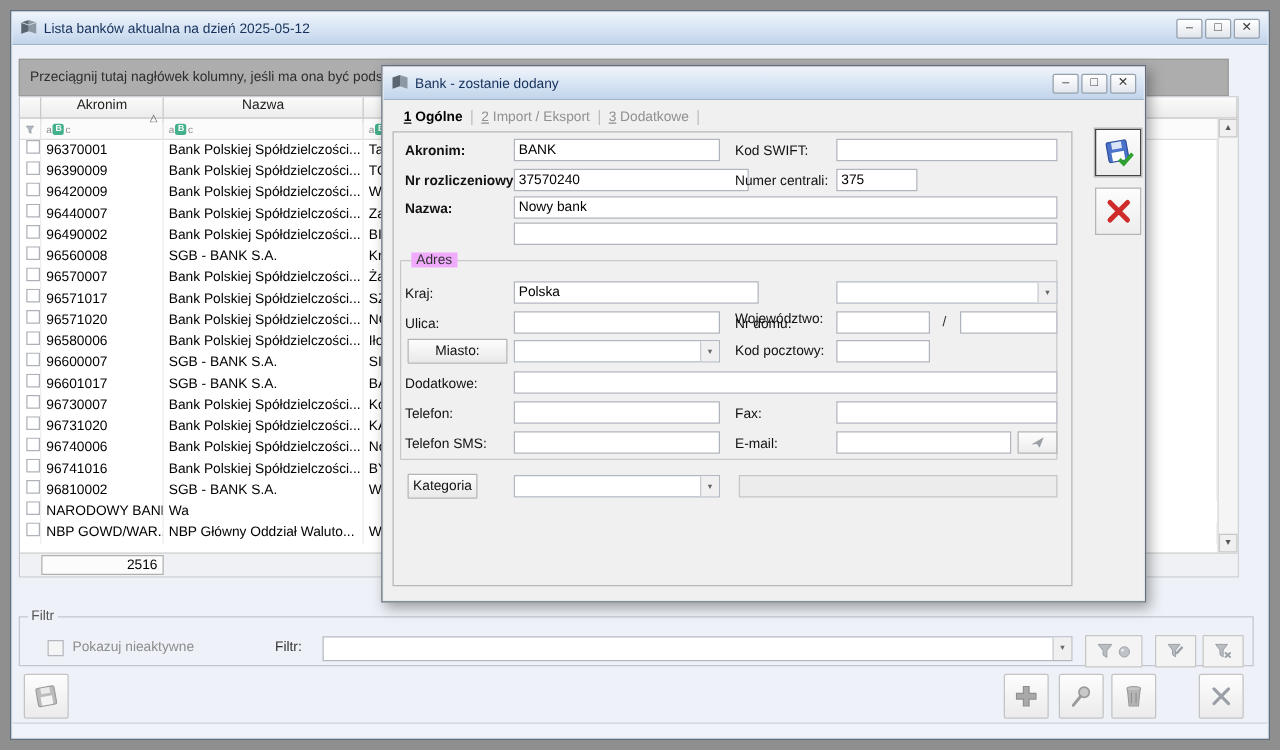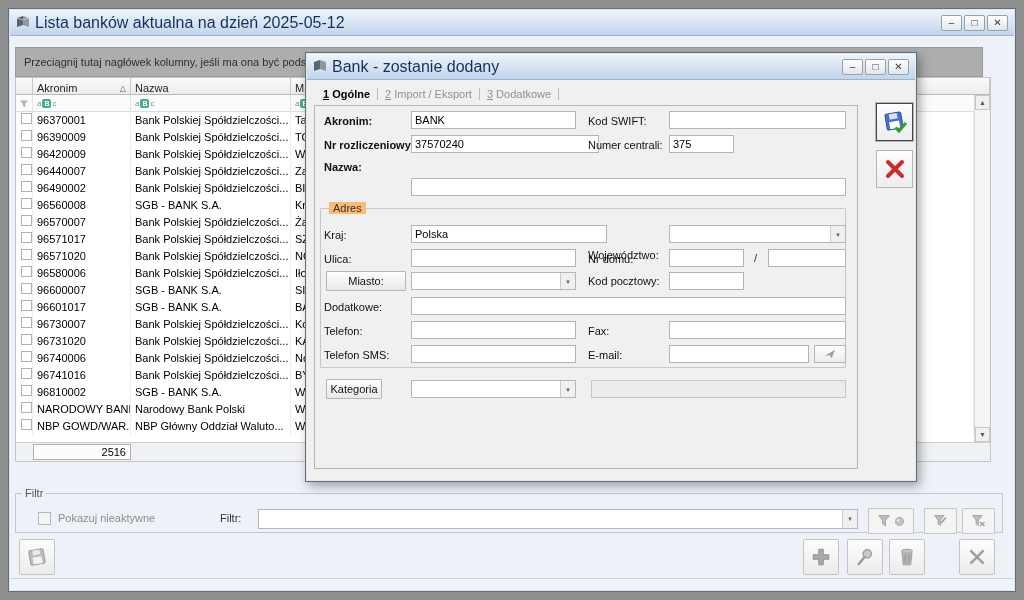--- a/index.html
+++ b/index.html
@@ -5,33 +5,33 @@
   * { margin:0; padding:0; box-sizing:border-box; }
   html,body { width:1024px; height:600px; overflow:hidden; }
   body { background:#8f8f8f; font-family:"Liberation Sans", sans-serif; font-size:11px; color:#000; }
 
   .window { position:absolute; background:#eef1f7; border:1px solid #5f6f7f; box-shadow:0 0 0 1px #dfe6ef inset; }
   .main-window { left:8px; top:8px; width:1008px; height:584px; }
   .dialog { left:305px; top:52px; width:612px; height:430px; z-index:10; background:#f0f0f0; box-shadow:0 0 0 1px #e7e7e7 inset, 3px 4px 10px rgba(0,0,0,.35); }
 
   .titlebar { position:absolute; left:1px; top:1px; right:1px; height:26px; display:flex; align-items:center; padding:0 6px; gap:5px;
     background:linear-gradient(180deg,#eef4fb 0%,#d6e3f3 55%,#c2d5eb 100%); border-bottom:1px solid #9db4cf; }
-  .titlebar .title { color:#15315b; font-size:16px; white-space:nowrap; }
+  .titlebar .title { color:#15315b; font-size:11px; white-space:nowrap; }
   .winbtns { margin-left:auto; display:flex; gap:2px; }
   .winbtn { width:21px; height:16px; font-size:10px; line-height:13px; color:#3c3c3c; text-align:center;
     background:linear-gradient(#ffffff,#e2e6ec); border:1px solid #97a1ad; border-radius:2px; cursor:default; font-family:"Liberation Sans",sans-serif; }
 
   
   .group-panel { position:absolute; left:6px; top:38px; width:968px; height:30px; background:#adadad; border:1px solid #9a9a9a;
     color:#2e2e2e; display:flex; align-items:center; padding-left:8px; white-space:nowrap; overflow:hidden; }
 
   .grid { position:absolute; left:6px; top:68px; width:976px; height:385px; background:#fff; border:1px solid #c2c6cc; }
   .grow { display:grid; grid-template-columns:17px 98px 160px 1fr; height:17px; align-items:center; }
   .ghead { background:linear-gradient(#fbfbfb,#ececec); border-bottom:1px solid #b8b8b8; }
-  .ghead .cell { color:#222; border-right:1px solid #c8c8c8; height:20px; display:flex; align-items:center; padding:0 4px; overflow:hidden; white-space:nowrap; }
+  .ghead .cell { color:#222; border-right:1px solid #c8c8c8; height:20px; display:flex; align-items:center; padding:0 4px; overflow:hidden; white-space:nowrap;flex-direction:column; }
   .gfilter { background:#fbfbfb; border-bottom:1px solid #dcdcdc; }
   .gfilter .cell { border-right:1px solid #e4e4e4; height:17px; display:flex; align-items:center; padding:0 4px; overflow:hidden; }
   .trow { display:grid; grid-template-columns:17px 98px 160px 1fr; height:17px; align-items:center; background:#fff; }
   .trow .cell { height:17px; line-height:17px; padding:0 4px; border-right:1px solid #ededed; overflow:hidden; white-space:nowrap; }
   .cb { width:11px; height:11px; border:1px solid #aeb2b8; background:#fff; display:inline-block; margin-left:1px; }
   .sort-glyph { margin-left:auto; font-size:8px; color:#555; }
   .abc { display:inline-flex; align-items:center; gap:1px; font-size:8px; color:#8a8a8a; }
   .abc .mid { background:#45b08c; color:#fff; font-weight:bold; width:9px; height:9px; line-height:9px; text-align:center; border-radius:2px; font-size:7px; }
   .rows-wrap { position:absolute; left:0; top:34px; right:16px; bottom:20px; overflow:hidden; }
   .grid-footer { position:absolute; left:0; right:0; bottom:0; height:19px; background:#f0f1f4; border-top:1px solid #cfcfcf; }
@@ -67,21 +67,21 @@
   .tab.active { color:#000; font-weight:bold; }
   .tabpanel { position:absolute; left:8px; top:52px; width:544px; height:364px; border:1px solid #b6b6b6; background:#f0f0f0; }
   .dlabel { position:absolute; white-space:nowrap; color:#111; }
   .dlabel.b { font-weight:bold; }
   .dinput { position:absolute; height:18px; border:1px solid #b0b4bc; background:#fff; font-family:"Liberation Sans",sans-serif; font-size:11px; padding:0 3px; }
   .dcombo { height:18px; }
   .dis-field { position:absolute; height:18px; background:#ececec; border:1px solid #c6c6c6; }
   .dlg-btn { position:absolute; height:20px; background:linear-gradient(#fdfdfd,#e9e9e9); border:1px solid #b5b5b5; border-radius:1px;
     font-family:"Liberation Sans",sans-serif; font-size:11px; color:#111; }
   .fset { position:absolute; border:1px solid #c8c8c8; border-radius:1px; }
-  .fset .fleg { position:absolute; top:-7px; left:8px; background:#fdba74; padding:0 4px; color:#333; }
+  .fset .fleg { position:absolute; top:-7px; left:8px; background:#f0abfc; padding:0 4px; color:#333; }
   .sqbtn { position:absolute; background:linear-gradient(#fdfdfd,#ededed); border:1px solid #b5b5b5; display:flex; align-items:center; justify-content:center; }
   .dlg-save { left:570px; top:50px; width:37px; height:38px; border:1px solid #444; outline:1px solid #b5b5b5; }
   .dlg-cancel { left:570px; top:97px; width:37px; height:38px; }
   .slash { position:absolute; color:#333; }
 </style>
 </head>
 <body>
 
 <div class="window main-window">
 
@@ -265,21 +265,20 @@
   <div class="trow">
     <span class="cell"><span class="cb"></span></span>
     <span class="cell c-akr">96810002</span>
     <span class="cell c-naz">SGB - BANK S.A.</span>
     <span class="cell c-mia">Wr</span>
   </div>
 
   <div class="trow">
     <span class="cell"><span class="cb"></span></span>
     <span class="cell c-akr">NARODOWY BANK...</span>
-    <span class="cell c-naz">Narodowy Bank Polski</span>
     <span class="cell c-mia">Wa</span>
   </div>
 
   <div class="trow">
     <span class="cell"><span class="cb"></span></span>
     <span class="cell c-akr">NBP GOWD/WAR...</span>
     <span class="cell c-naz">NBP Główny Oddział Waluto...</span>
     <span class="cell c-mia">Wa</span>
   </div>
 </div>
@@ -391,20 +390,21 @@
   <input class="dinput" style="left: 105px; top: 58px; width: 165px;" value="BANK">
   <span class="dlabel" style="left:282px; top:62px;">Kod SWIFT:</span>
   <input class="dinput" style="left: 363px; top: 58px; width: 177px;" value="">
 
   <span class="dlabel b" style="left:18px; top:86px;">Nr rozliczeniowy:</span>
   <input class="dinput" style="left: 105px; top: 82px; width: 188px;" value="37570240">
   <span class="dlabel" style="left:282px; top:86px;">Numer centrali:</span>
   <input class="dinput" style="left: 363px; top: 82px; width: 65px;" value="375">
 
   <span class="dlabel b" style="left:18px; top:108px;">Nazwa:</span>
+  <input class="dinput" style="left: 105px; top: 104px; width: 435px;" value="Nowy bank">
   <input class="dinput" style="left: 105px; top: 125px; width: 435px;" value="">
 
   <div class="fset" style="left:14px; top:155px; width:526px; height:160px;">
     <span class="fleg">Adres</span>
   </div>
 
   <span class="dlabel" style="left:18px; top:176px;">Kraj:</span>
   <input class="dinput" style="left: 105px; top: 172px; width: 196px;" value="Polska">
   <span class="dlabel" style="left:282px; top:160px;margin-top:36px;">Województwo:</span>
   <span class="combo dcombo" style="left:363px; top:172px; width:177px;">

